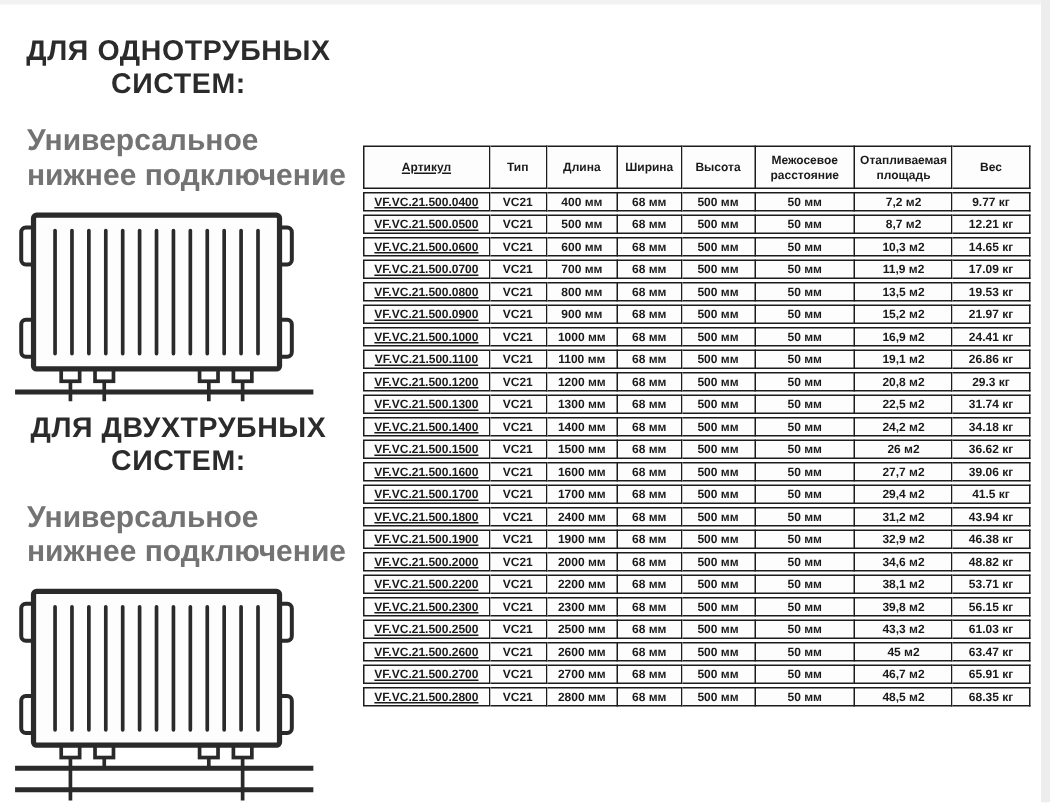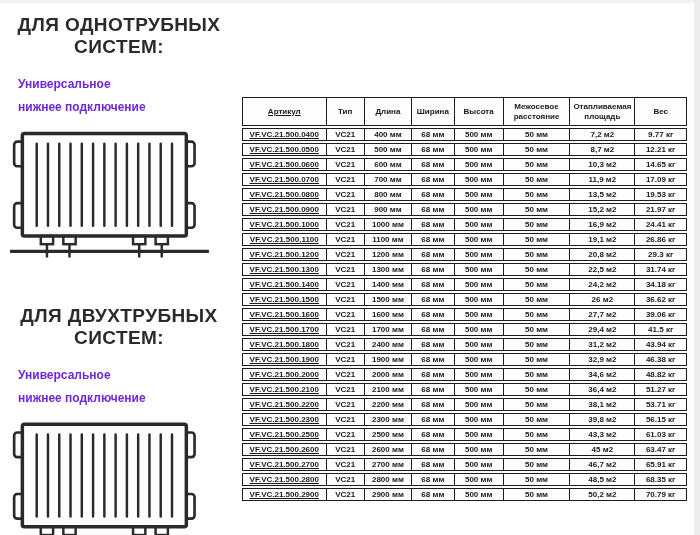--- a/index.html
+++ b/index.html
@@ -25,27 +25,27 @@
     position: absolute; left: 0; top: 0; width: 238px; height: 535px;
   }
   .section-title {
     text-align: center;
     font-weight: bold;
     font-size: 19px;
     line-height: 22px;
     letter-spacing: 0.4px;
     color: #2b2b2b;
   }
-  .section-title.first { margin-top: 14px; }
-  .section-title.second { margin-top: 40px; }
+  .section-title.first { margin-top: 24px; }
+  .section-title.second { }
   .section-subtitle {
     font-weight: bold;
-    font-size: 12px;
+    font-size: 20px;
     line-height: 23px;
-    color: #6d28d9;
+    color: #737373;
     padding-left: 18px;
     margin-top: 15px;
   }
   .diagram-wrap {
     margin-top: 8px;
     padding-left: 8px;
   }
   .diagram-wrap svg { display: block; }
 
   
@@ -356,30 +356,20 @@
           <td>VF.VC.21.500.2000</td>
           <td>VC21</td>
           <td>2000 мм</td>
           <td>68 мм</td>
           <td>500 мм</td>
           <td>50 мм</td>
           <td>34,6 м2</td>
           <td>48.82 кг</td>
         </tr>
         <tr>
-          <td>VF.VC.21.500.2100</td>
-          <td>VC21</td>
-          <td>2100 мм</td>
-          <td>68 мм</td>
-          <td>500 мм</td>
-          <td>50 мм</td>
-          <td>36,4 м2</td>
-          <td>51.27 кг</td>
-        </tr>
-        <tr>
           <td>VF.VC.21.500.2200</td>
           <td>VC21</td>
           <td>2200 мм</td>
           <td>68 мм</td>
           <td>500 мм</td>
           <td>50 мм</td>
           <td>38,1 м2</td>
           <td>53.71 кг</td>
         </tr>
         <tr>
@@ -424,26 +414,16 @@
         </tr>
         <tr>
           <td>VF.VC.21.500.2800</td>
           <td>VC21</td>
           <td>2800 мм</td>
           <td>68 мм</td>
           <td>500 мм</td>
           <td>50 мм</td>
           <td>48,5 м2</td>
           <td>68.35 кг</td>
-        </tr>
-        <tr>
-          <td>VF.VC.21.500.2900</td>
-          <td>VC21</td>
-          <td>2900 мм</td>
-          <td>68 мм</td>
-          <td>500 мм</td>
-          <td>50 мм</td>
-          <td>50,2 м2</td>
-          <td>70.79 кг</td>
         </tr>
       </tbody>
   </table>
 </div>
 
 </body></html>

